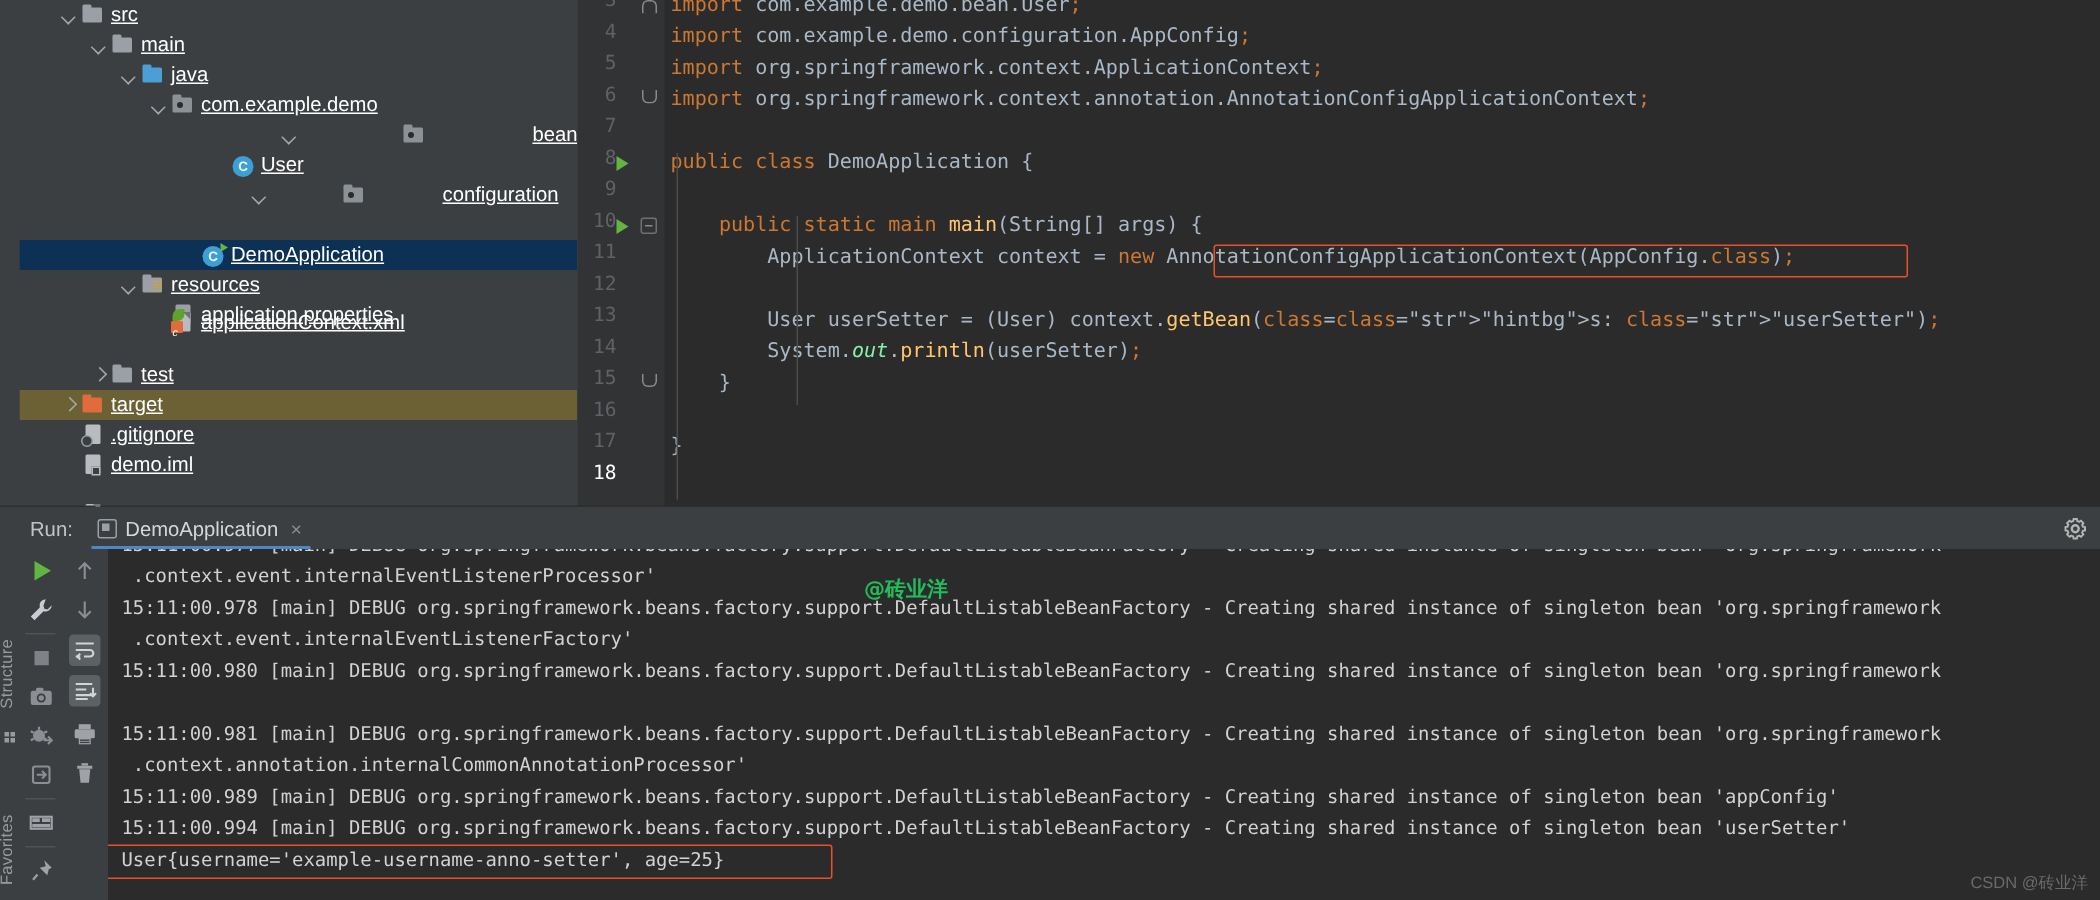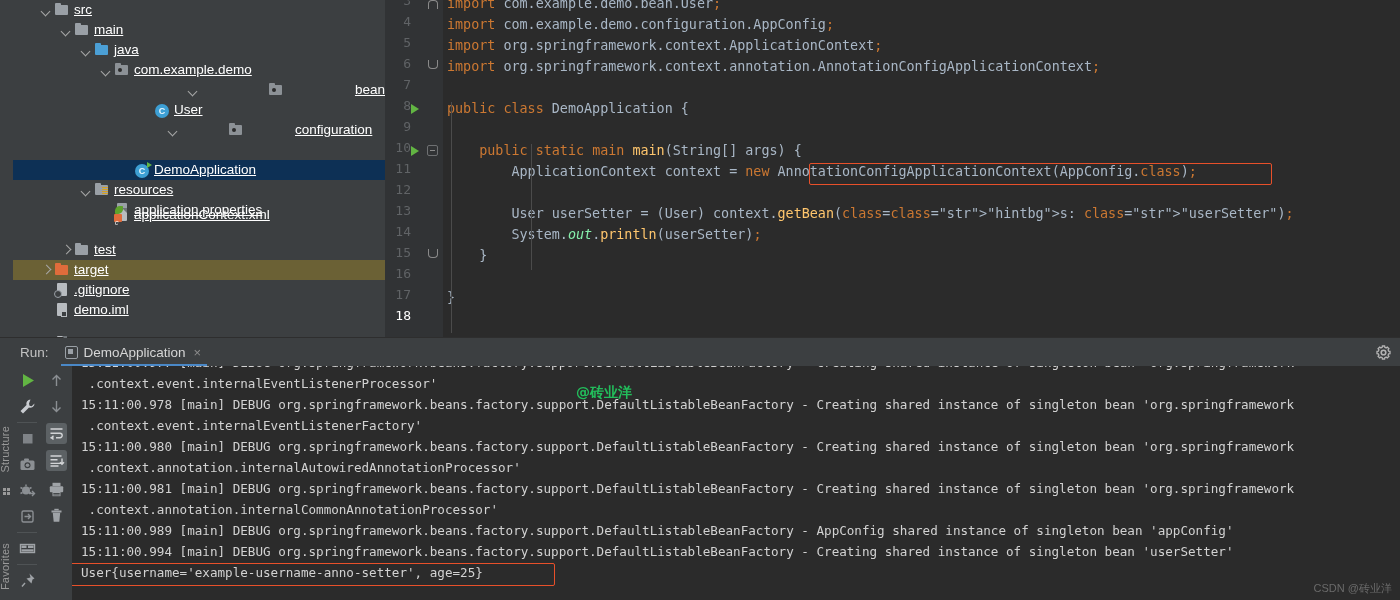--- a/index.html
+++ b/index.html
@@ -556,22 +556,21 @@
     </div>
 
     <div class="console" id="console">
       <div class="watermark" style="left:504px; top:18px;">@砖业洋</div>
       <div class="csdn">CSDN @砖业洋</div>
     <div class="logline" style="top: -14px;">15:11:00.977 [main] DEBUG org.springframework.beans.factory.support.DefaultListableBeanFactory - Creating shared instance of singleton bean 'org.springframework</div>
         <div class="logline" style="top: 7px;"> .context.event.internalEventListenerProcessor'</div>
         <div class="logline" style="top: 28px;">15:11:00.978 [main] DEBUG org.springframework.beans.factory.support.DefaultListableBeanFactory - Creating shared instance of singleton bean 'org.springframework</div>
         <div class="logline" style="top: 49px;"> .context.event.internalEventListenerFactory'</div>
         <div class="logline" style="top: 70px;">15:11:00.980 [main] DEBUG org.springframework.beans.factory.support.DefaultListableBeanFactory - Creating shared instance of singleton bean 'org.springframework</div>
-        <div class="logline" style="top: 91px;"> .context.annotation.internalAutowiredAnnotationProcessor'</div>
         <div class="logline" style="top: 112px;">15:11:00.981 [main] DEBUG org.springframework.beans.factory.support.DefaultListableBeanFactory - Creating shared instance of singleton bean 'org.springframework</div>
         <div class="logline" style="top: 133px;"> .context.annotation.internalCommonAnnotationProcessor'</div>
-        <div class="logline" style="top: 154px;">15:11:00.989 [main] DEBUG org.springframework.beans.factory.support.DefaultListableBeanFactory - AppConfig shared instance of singleton bean 'appConfig'</div>
+        <div class="logline" style="top: 154px;">15:11:00.989 [main] DEBUG org.springframework.beans.factory.support.DefaultListableBeanFactory - Creating shared instance of singleton bean 'appConfig'</div>
         <div class="logline" style="top: 175px;">15:11:00.994 [main] DEBUG org.springframework.beans.factory.support.DefaultListableBeanFactory - Creating shared instance of singleton bean 'userSetter'</div>
         <div class="logline" style="top: 196px;">User{username='example-username-anno-setter', age=25}</div>
         <div class="out-box" style="left: -7px; top: 197px; width: 490px; height: 23px;"></div>
       </div>
   </div>
 </div>
 
 </body></html>

